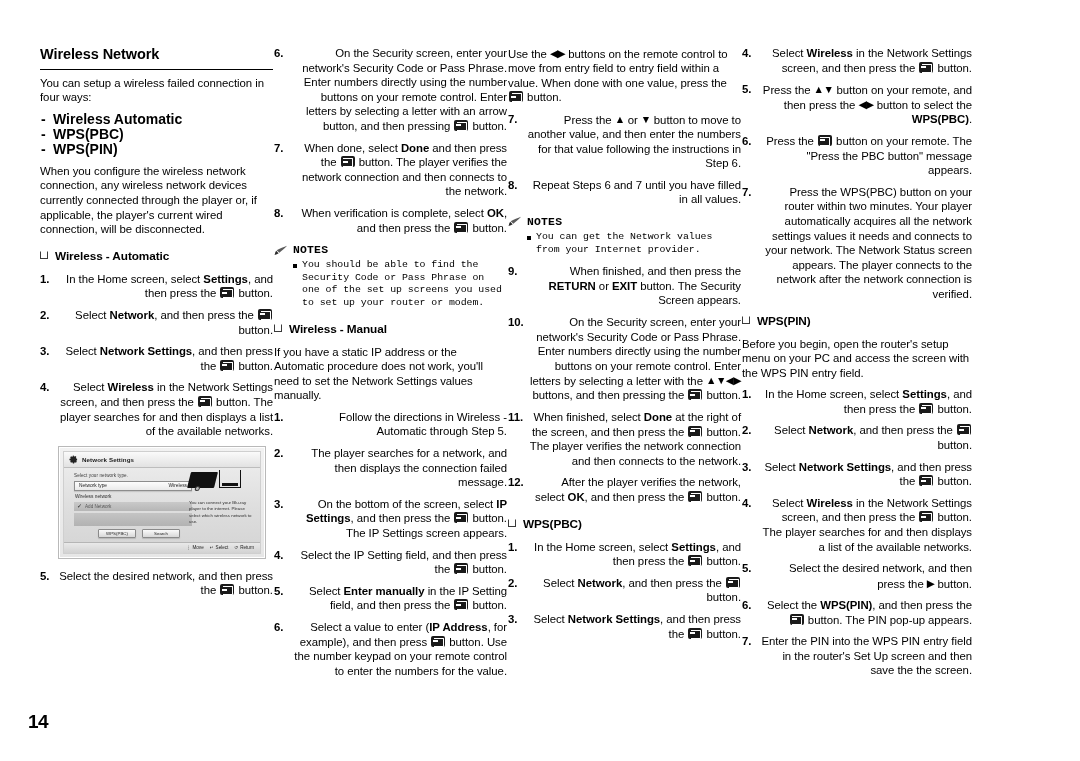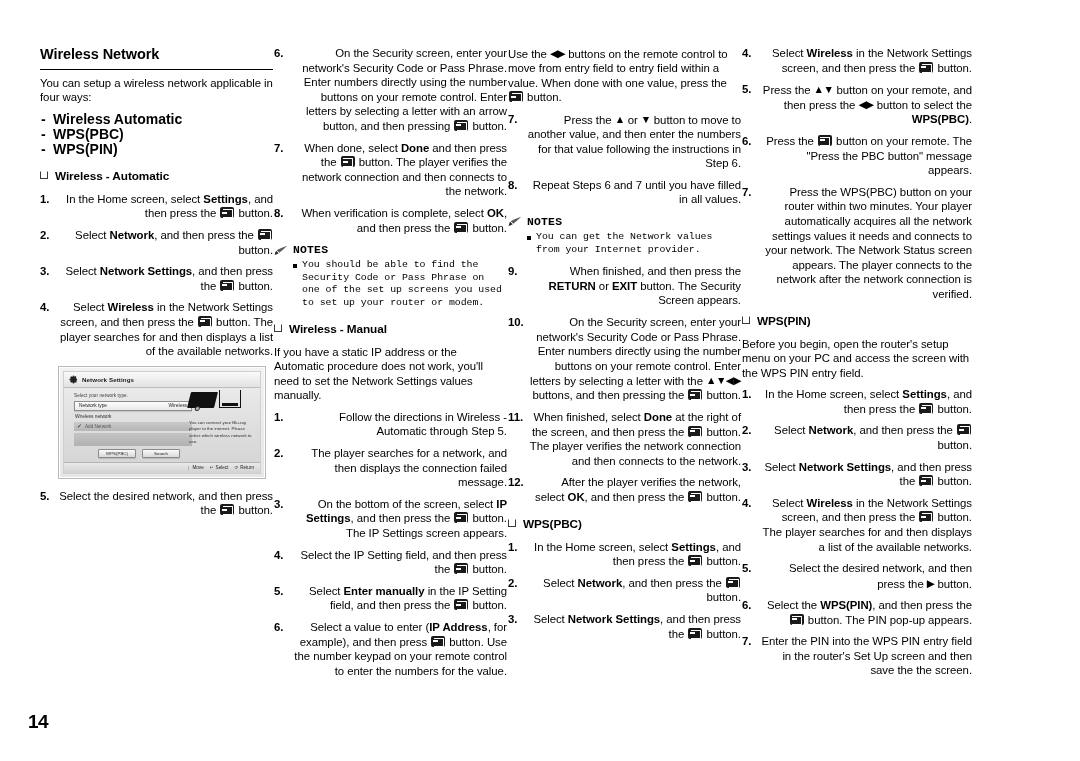--- a/index.html
+++ b/index.html
@@ -363,26 +363,27 @@
 </style>
 </head>
 <body>
 
 <div class="page">
 
   <div class="columns">
 
     <div class="col">
       <h1 class="section-title">Wireless Network</h1>
-      <p class="body">You can setup a wireless network applicable in four ways:</p>
+      <p class="body">You can setup a wireless failed connection in four ways:</p>
       <ul class="dashlist">
           <li>Wireless Automatic</li>
           <li>WPS(PBC)</li>
           <li>WPS(PIN)</li>
         </ul>
+      <p class="body">When you configure the wireless network connection, any wireless network devices currently connected through the player or, if applicable, the player's current wired connection, will be disconnected.</p>
 
       <h2 class="sub-head">
         <span class="sq"></span>
         <span>Wireless - Automatic</span>
       </h2>
 
       <ol class="steps">
           <li>
             <span class="num">1.</span>
             <span class="txt">In the Home screen, select <b>Settings</b>, and then press the <span class="enter-key"></span> button.</span>

